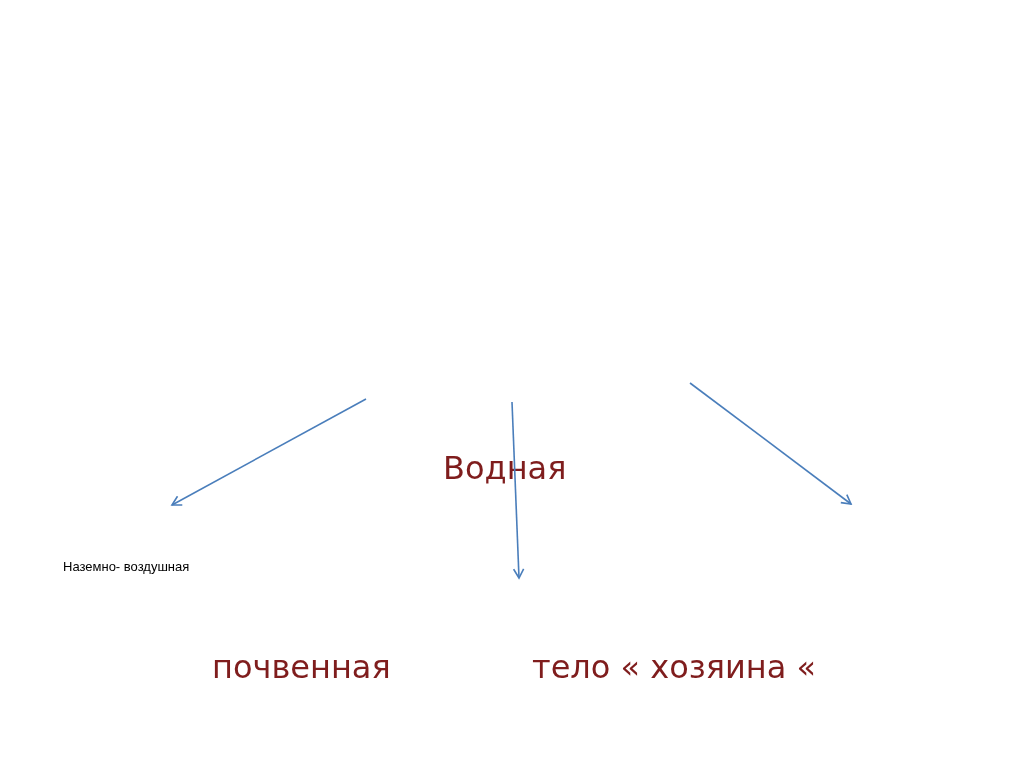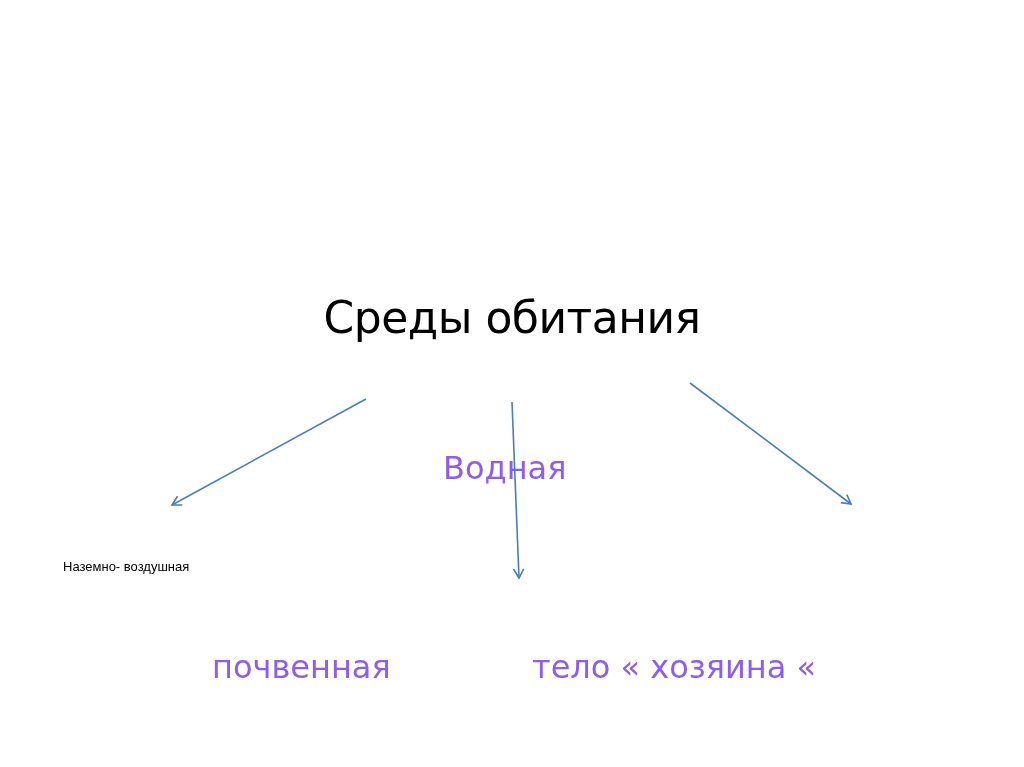--- a/index.html
+++ b/index.html
@@ -4,34 +4,33 @@
   <style>
     html, body { margin: 0; padding: 0; background: #ffffff; }
     body { width: 1024px; height: 767px; position: relative; overflow: hidden; }
     .slide { position: absolute; left: 0; top: 0; width: 1024px; height: 767px; background: #ffffff; }
     .title {
       position: absolute; left: 0; top: 292px; width: 1024px; text-align: center;
       font-family: "DejaVu Sans", sans-serif; font-size: 44px; color: #000000;
       letter-spacing: -0.5px;
     }
     .gray {
-      position: absolute; font-family: "DejaVu Sans", sans-serif; color: #8b5cf6;
+      position: absolute; font-family: "DejaVu Sans", sans-serif; color: #7f1d1d;
       font-size: 32px; white-space: nowrap;
     }
     .small {
       position: absolute; font-family: "Liberation Sans", sans-serif; color: #000000;
       font-size: 13px; white-space: nowrap;
     }
     svg.arrows { position: absolute; left: 0; top: 0; }
   </style>
 </head>
 <body>
 
 <div class="slide">
-  <div class="title">Среды обитания</div>
 
   <div class="gray" style="left:443px; top:449px;">Водная</div>
   <div class="small" style="left:63px; top:559px;">Наземно- воздушная</div>
   <div class="gray" style="left:212px; top:648px;">почвенная</div>
   <div class="gray" style="left:532px; top:648px;">тело « хозяина «</div>
 
   <svg class="arrows" width="1024" height="767" viewBox="0 0 1024 767">
     <defs>
       <marker id="ah" markerWidth="12" markerHeight="12" refX="10" refY="6" orient="auto" markerUnits="userSpaceOnUse">
         <path d="M1,1 L10,6 L1,11" fill="none" stroke="#4a7ebb" stroke-width="1.6"></path>

